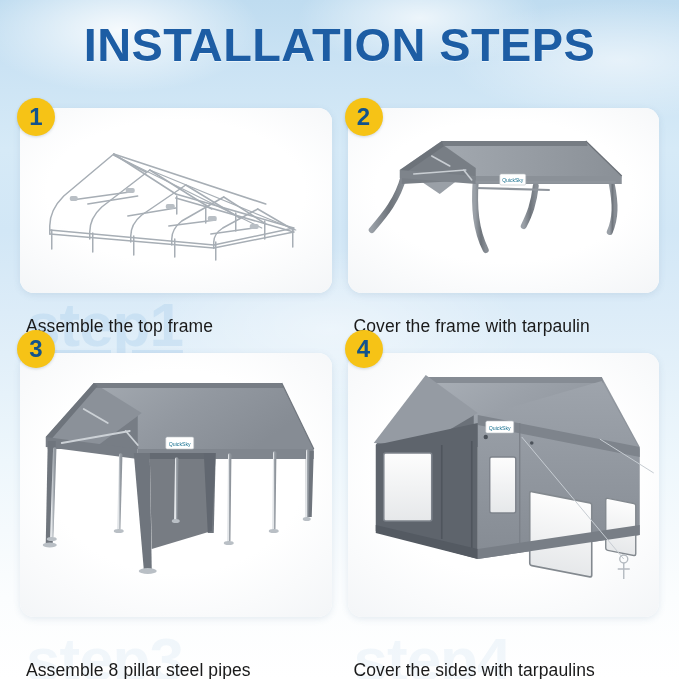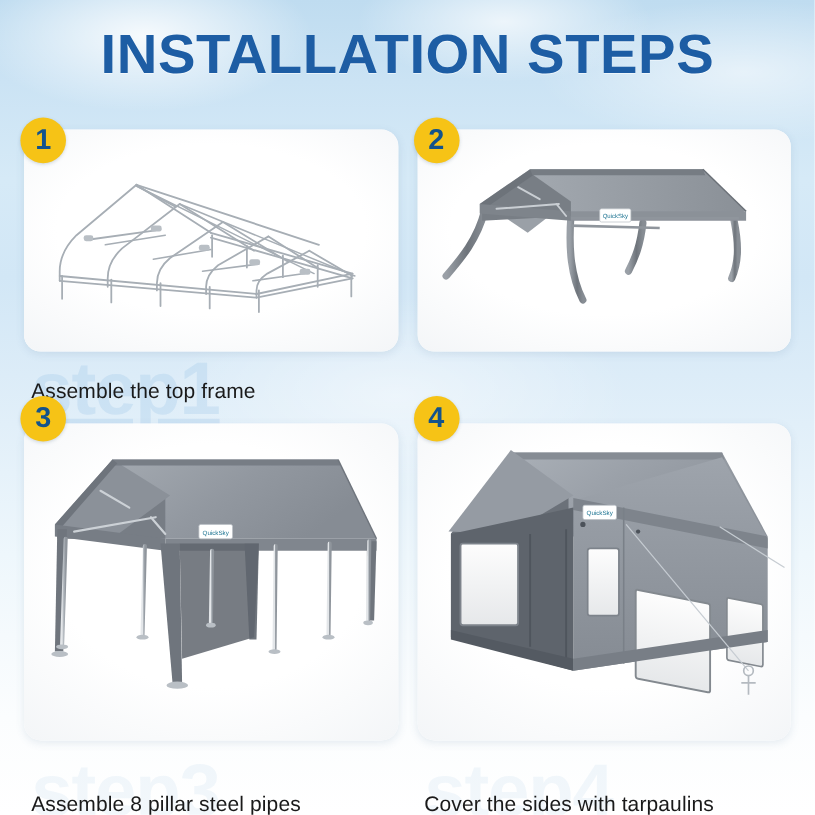--- a/index.html
+++ b/index.html
@@ -293,20 +293,21 @@
             </g>
 
             <g>
               <rect x="146" y="66" width="26" height="11" rx="1.5" fill="#ffffff" stroke="#b9bfc5" stroke-width="0.6"></rect>
               <text x="159" y="74" text-anchor="middle" font-family="Liberation Sans, sans-serif" font-size="5" fill="#17708f">QuickSky</text>
             </g>
           </svg>
         </div>
       </div>
       <div class="badge">2</div>
+      <div class="caption">Cover the frame with tarpaulin</div>
     </div>
 
     <div class="step-cell row2">
       <div class="watermark">step3</div>
       <div class="card r2">
         <div class="art">
           <svg viewBox="0 0 300 264" preserveAspectRatio="xMidYMid meet" aria-hidden="true">
             <defs>
               <linearGradient id="roofR3" x1="0" y1="0" x2="1" y2="0.35">
                 <stop offset="0%" stop-color="#a9afb6"></stop>

